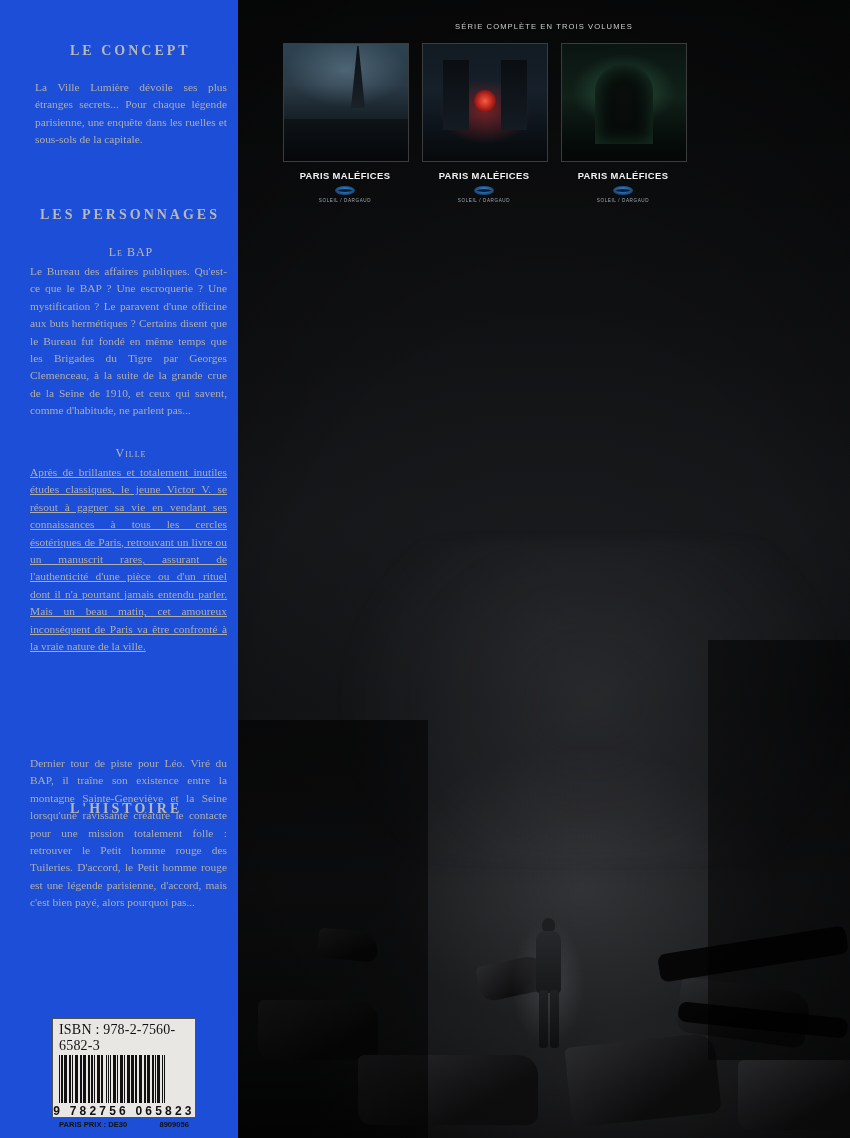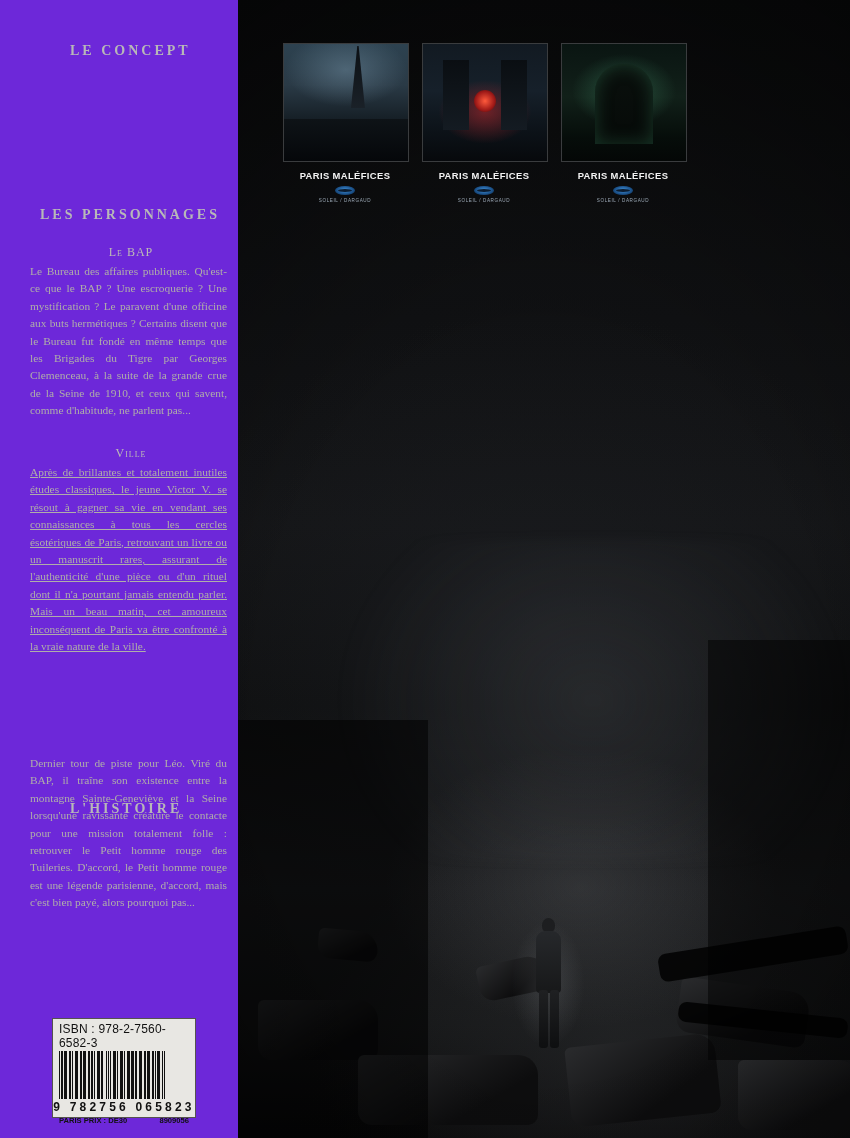--- a/index.html
+++ b/index.html
@@ -83,21 +83,21 @@
     position: absolute; left: -34px; top: -24px; width: 104px; height: 180px;
     background: radial-gradient(ellipse 50% 50% at 50% 50%, rgba(150,155,160,0.22), rgba(0,0,0,0) 70%);
   }
 
   
   #left {
     position: absolute;
     left: 0; top: 0;
     width: 238px;
     height: 1138px;
-    background: #6d28d9;
+    background: #1d4ed8;
   }
   .sect-title {
     color: #b8b8b8;
     font-size: 14px;
     letter-spacing: 3px;
     font-weight: bold;
     font-variant: small-caps;
     text-align: left;
   }
   .body-text {
@@ -132,22 +132,22 @@
     position: absolute;
     left: 52px;
     top: 1018px;
     width: 142px;
     height: 98px;
     background: #e8e7e3;
     border: 1px solid #55534f;
     padding: 0;
   }
   #isbn {
-    font-family: Liberation Sans, sans-serif;
-    font-size: 12px;
+    font-family: Liberation Serif, serif;
+    font-size: 14px;
     color: #111;
     padding: 3px 0 1px 6px;
     letter-spacing: .2px;
   }
   #bars {
     height: 48px;
     margin: 0 6px;
     display: flex;
     align-items: stretch;
     gap: 0;
@@ -295,20 +295,21 @@
       <div class="glow"></div>
       <div class="head"></div>
       <div class="body"></div>
       <div class="legL"></div>
       <div class="legR"></div>
     </div>
 
     <div class="vignette"></div>
   </div>
 
+  <div id="serie-label">SÉRIE COMPLÈTE EN TROIS VOLUMES</div>
 
   <div class="vol" style="left:283px; top:43px;">
     <div class="thumb" id="cov1">
       <div class="spire"></div>
       <div class="ground"></div>
     </div>
     <div class="cap">PARIS MALÉFICES</div>
     <div class="logo"></div>
     <div class="pub">SOLEIL / DARGAUD</div>
   </div>
@@ -329,20 +330,21 @@
       <div class="arch"></div>
     </div>
     <div class="cap">PARIS MALÉFICES</div>
     <div class="logo"></div>
     <div class="pub">SOLEIL / DARGAUD</div>
   </div>
 
   <div id="left">
 
     <div class="sect-title" id="concept-title">LE CONCEPT</div>
+    <div class="body-text" id="concept-text">La Ville Lumière dévoile ses plus étranges secrets... Pour chaque légende parisienne, une enquête dans les ruelles et sous-sols de la capitale.</div>
 
     <div class="sect-title" id="pers-title">LES PERSONNAGES</div>
 
     <div class="sub-title" id="bap-title">Le BAP</div>
     <div class="body-text" id="bap-text">Le Bureau des affaires publiques. Qu'est-ce que le BAP ? Une escroquerie ? Une mystification ? Le paravent d'une officine aux buts hermétiques ? Certains disent que le Bureau fut fondé en même temps que les Brigades du Tigre par Georges Clemenceau, à la suite de la grande crue de la Seine de 1910, et ceux qui savent, comme d'habitude, ne parlent pas...</div>
 
     <div class="sub-title" id="victor-title">Ville</div>
     <div class="body-text" id="victor-text">Après de brillantes et totalement inutiles études classiques, le jeune Victor V. se résout à gagner sa vie en vendant ses connaissances à tous les cercles ésotériques de Paris, retrouvant un livre ou un manuscrit rares, assurant de l'authenticité d'une pièce ou d'un rituel dont il n'a pourtant jamais entendu parler. Mais un beau matin, cet amoureux inconséquent de Paris va être confronté à la vraie nature de la ville.</div>
 
     <div class="sect-title" id="hist-title">L'HISTOIRE</div>

